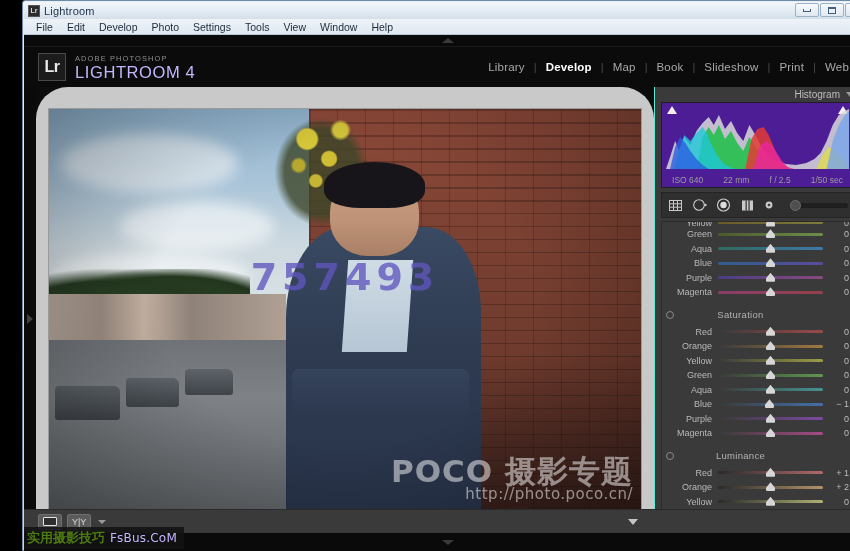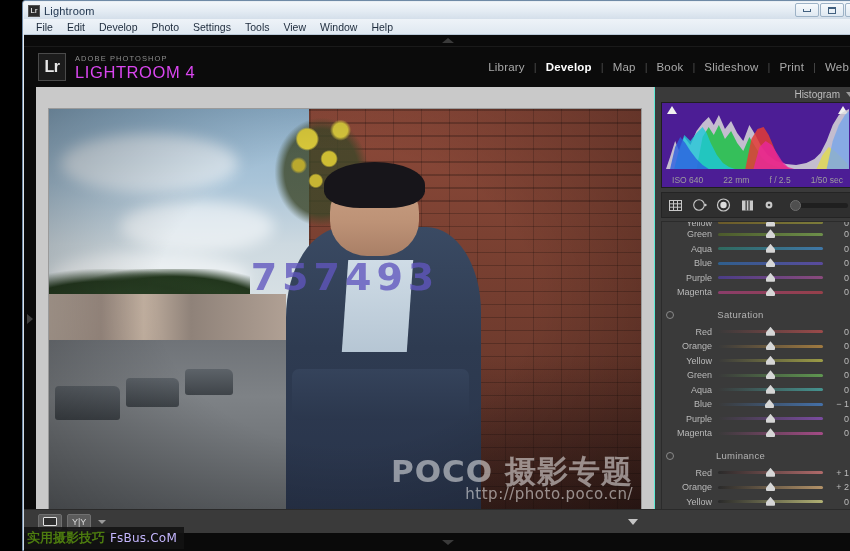--- a/index.html
+++ b/index.html
@@ -92,21 +92,21 @@
     display: flex; align-items: center; justify-content: center;
     font-family: "Liberation Sans", sans-serif;
     letter-spacing: -0.5px;
   }
   .lr-titles { margin-left: 9px; padding-top: 1px; }
   .lr-sub {
     font-size: 7.5px; color: #8d8d8d; letter-spacing: 1.1px;
     text-transform: uppercase; line-height: 9px;
   }
   .lr-main-title {
-    font-size: 16.5px; color: #d946ef; letter-spacing: .6px;
+    font-size: 16.5px; color: #c4b5fd; letter-spacing: .6px;
     line-height: 19px; font-weight: 400;
   }
   .modules {
     position: absolute; right: 14px; top: 14px;
     display: flex; align-items: flex-start; gap: 0;
   }
   .module {
     font-size: 11.5px; color: #a9a9a9; padding: 0 9px;
     cursor: default; letter-spacing: .2px;
   }
@@ -138,21 +138,21 @@
   .tri-right2 {
     width: 0; height: 0;
     border-top: 5px solid transparent; border-bottom: 5px solid transparent;
     border-left: 6px solid #3f3f3f;
   }
 
   
   .center {
     position: absolute; left: 12px; top: 0; width: 618px; height: 464px;
     background: #c9c9c9;
-    display: flex; align-items: center; justify-content: center;
+    display: flex; align-items: center; justify-content: center; border-radius: 32px;
   }
   .photo-wrap {
     position: relative;
     width: 592px; height: 420px;
     box-shadow: 0 0 0 1px #9a9a9a;
     overflow: hidden;
     background: #2a2f35;
   }
 
   

